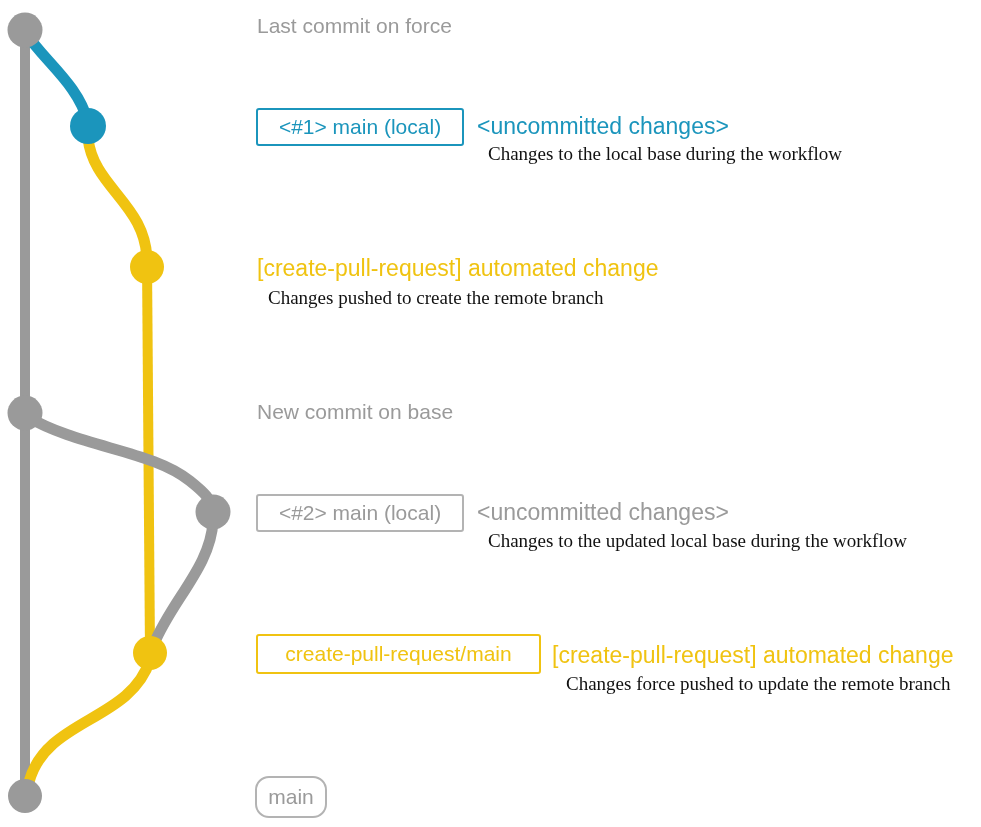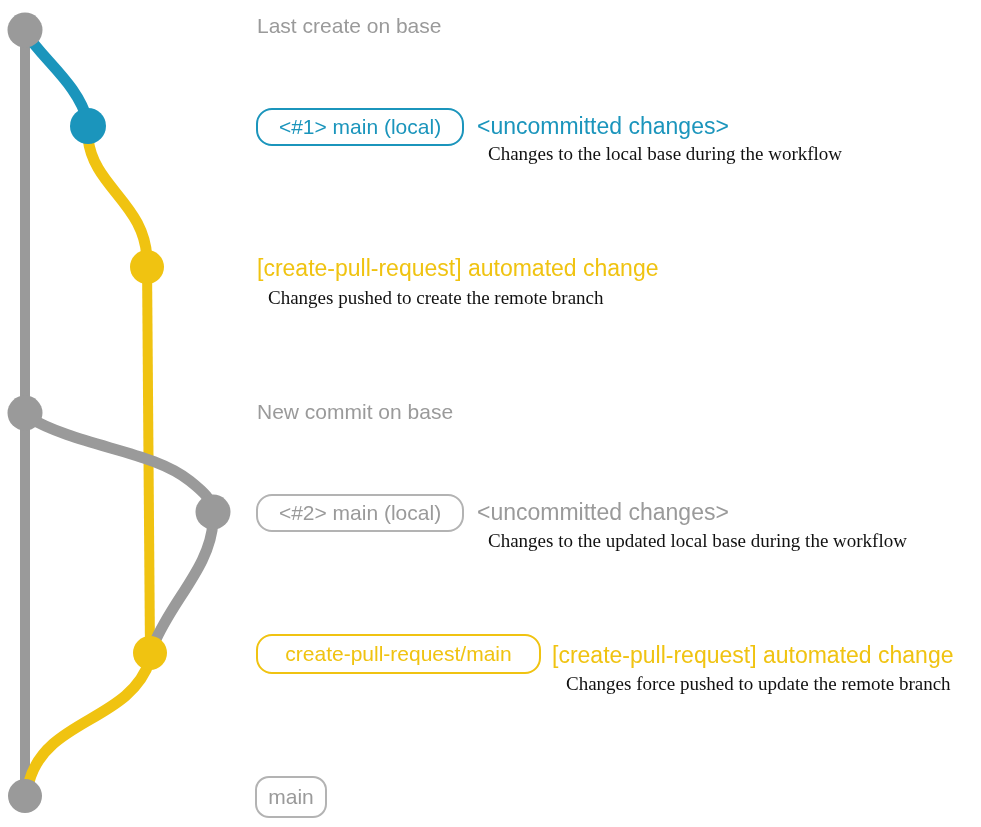--- a/index.html
+++ b/index.html
@@ -16,21 +16,21 @@
     font-size:21px;
     line-height:24px;
     color:var(--gray);
     white-space:nowrap;
   }
   .badge{
     position:absolute;
     display:flex;align-items:center;justify-content:center;
     box-sizing:border-box;
     border:2px solid;
-    border-radius:16px;
+    border-radius:3px;
     font-size:21px;
     white-space:nowrap;
     background:#fff;
   }
   .badge.blue{color:var(--blue);border-color:var(--blue);}
   .badge.gray{color:var(--gray);border-color:var(--gray_border);text-align:center;}
   .badge.yellow{color:var(--yellow);border-color:var(--yellow);}
   .note-title{
     font-size:23px;
     line-height:24px;
@@ -65,21 +65,21 @@
 
     <circle cx="25" cy="30" r="17.5" style="fill:var(--gray)"></circle>
     <circle cx="88" cy="126" r="18" style="fill:var(--blue)"></circle>
     <circle cx="147" cy="267" r="17" style="fill:var(--yellow)"></circle>
     <circle cx="25" cy="413" r="17.5" style="fill:var(--gray)"></circle>
     <circle cx="213" cy="512" r="17.5" style="fill:var(--gray)"></circle>
     <circle cx="150" cy="653" r="17" style="fill:var(--yellow)"></circle>
     <circle cx="25" cy="796" r="17" style="fill:var(--gray)"></circle>
   </svg>
 
-  <div class="abs head" style="left:257px;top:14px">Last create on base</div>
+  <div class="abs head" style="left:257px;top:14px">Last commit on force</div>
 
   <div class="badge blue" style="left:256px;top:108px;width:208px;height:38px">
     <span>&lt;#1&gt; main (local)</span>
   </div>
   <div class="abs note-title blue" style="left:477px;top:114px">&lt;uncommitted changes&gt;</div>
   <div class="abs note-desc" style="left:488px;top:143px">Changes to the local base during the workflow</div>
 
   <div class="abs note-title yellow" style="left:257px;top:256px">[create-pull-request] automated change</div>
   <div class="abs note-desc" style="left:268px;top:287px">Changes pushed to create the remote branch</div>
 

